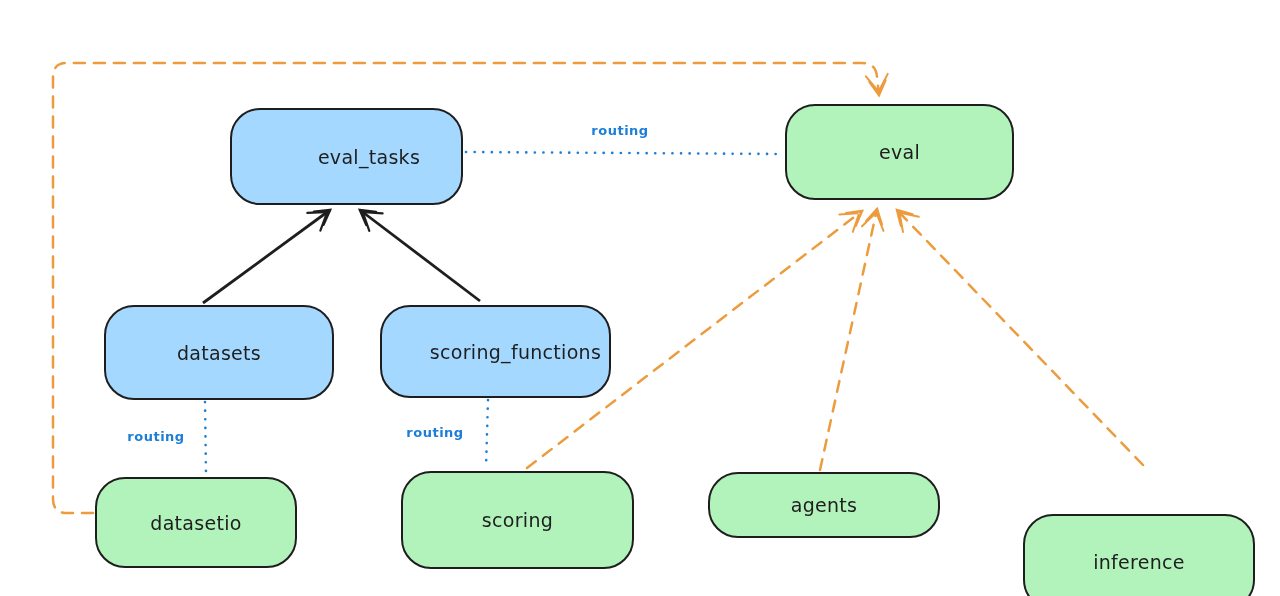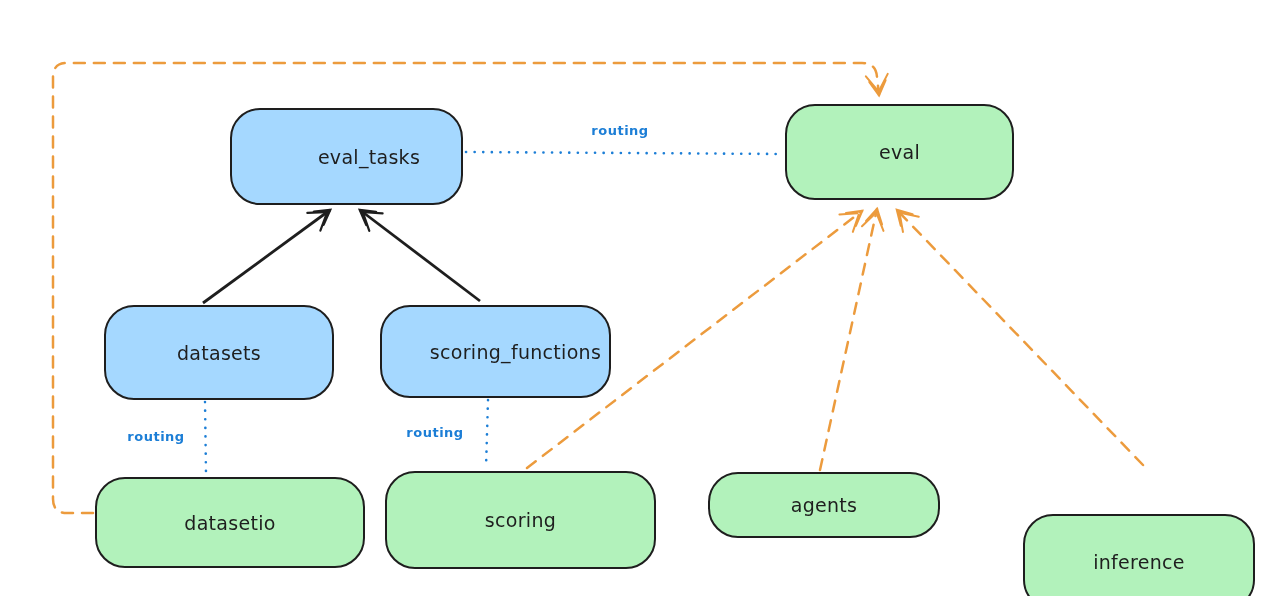--- a/index.html
+++ b/index.html
@@ -79,25 +79,25 @@
   </div>
 
   <div class="node blue" style="left:97px; top:305px; width:230px; height:95px;margin-left:7px;">
     <span>datasets</span>
   </div>
 
   <div class="node blue" style="left:380px; top:305px; width:231px; height:93px;padding-left:40px;">
     <span>scoring_functions</span>
   </div>
 
-  <div class="node green" style="left:95px; top:477px; width:270px; height:91px;">
+  <div class="node green" style="left:95px; top:477px; width:202px; height:91px;">
     <span>datasetio</span>
   </div>
 
-  <div class="node green" style="left:385px; top:471px; width:271px; height:98px;">
+  <div class="node green" style="left:401px; top:471px; width:233px; height:98px;">
     <span>scoring</span>
   </div>
 
   <div class="node green" style="left:708px; top:472px; width:232px; height:66px;">
     <span>agents</span>
   </div>
 
   <div class="node green" style="left:1023px; top:466px; width:232px; height:96px;margin-top:48px;">
     <span>inference</span>
   </div>

